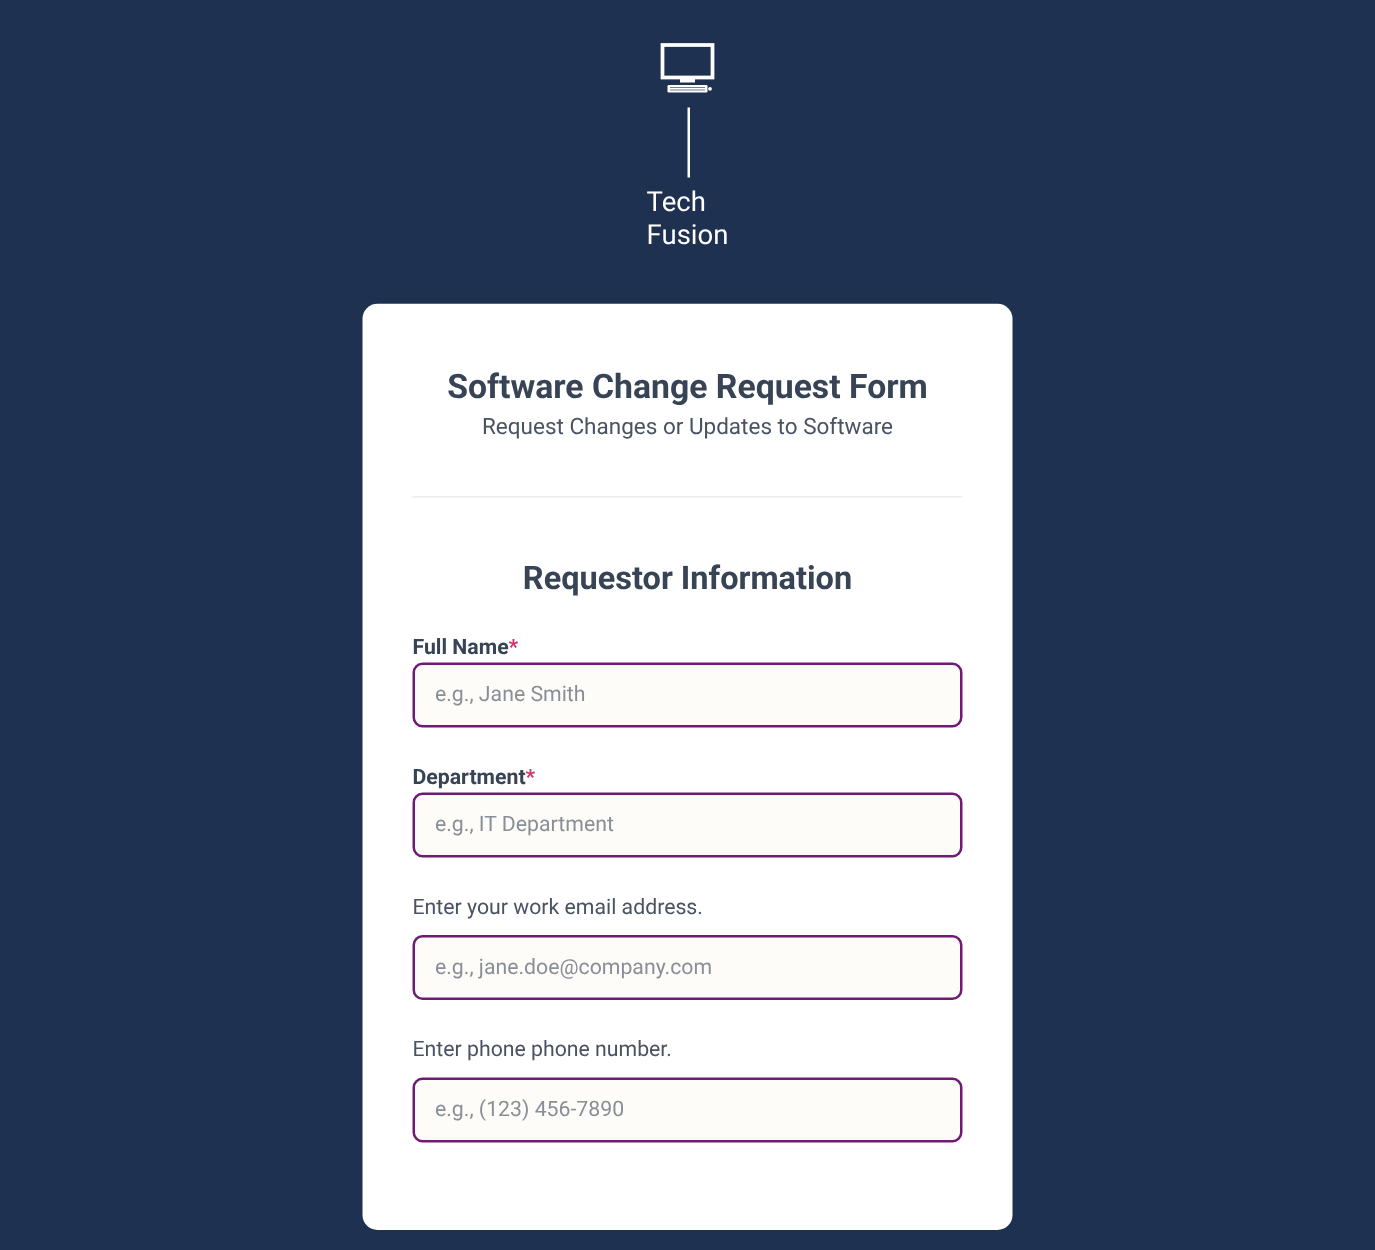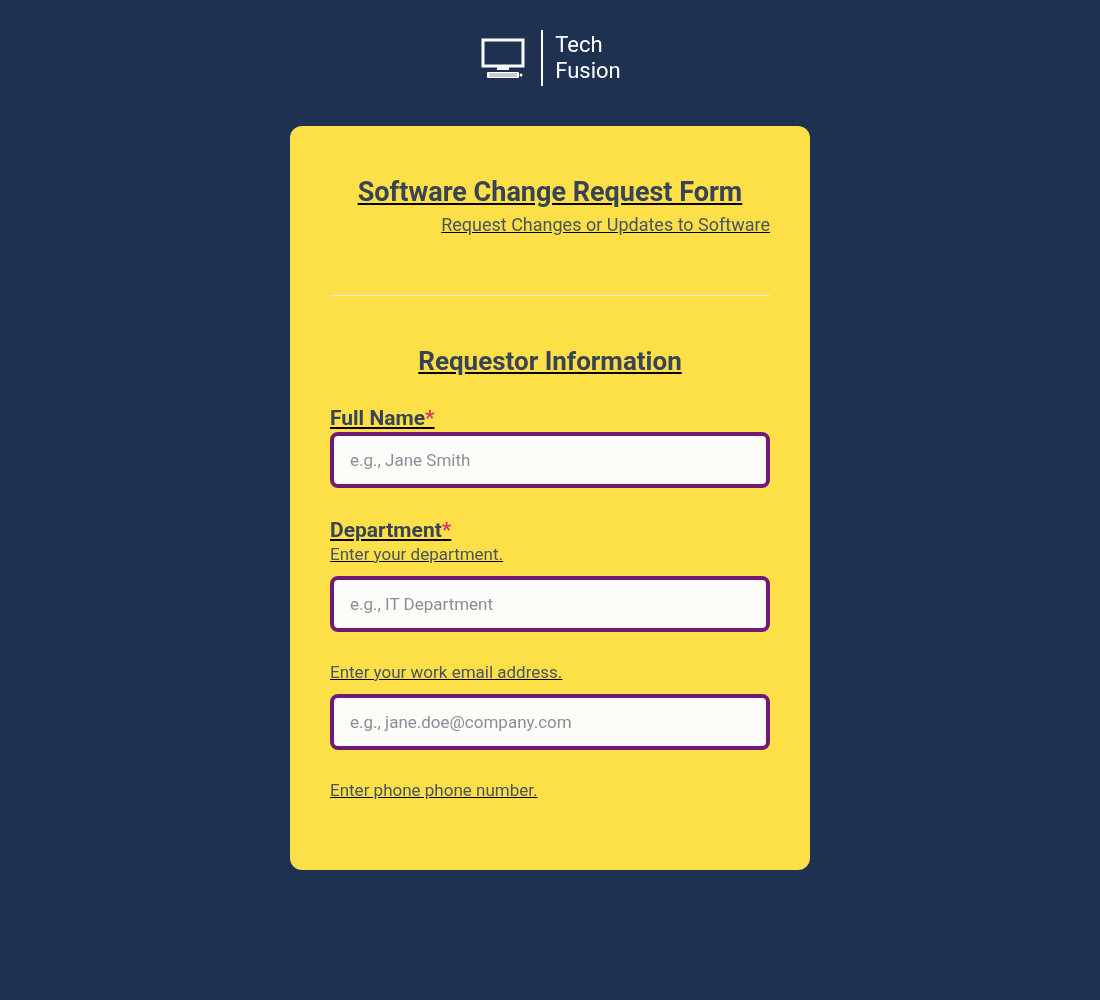--- a/index.html
+++ b/index.html
@@ -13,20 +13,21 @@
       min-height: 1000px;
       width: 1100px;
       padding-top: 30px;
     }
     .logo-container {
       display: flex;
       align-items: center;
       justify-content: center;
       gap: 8px;
       margin-bottom: 40px;
+      flex-direction: column;
     }
     .logo-icon {
       display: flex;
       flex-direction: column;
       align-items: center;
     }
     .logo-divider {
       width: 2px;
       height: 56px;
       background-color: #ffffff;
@@ -35,77 +36,76 @@
     }
     .logo-text {
       display: flex;
       flex-direction: column;
       color: #ffffff;
       font-size: 22px;
       line-height: 1.2;
       font-weight: 400;
     }
     .form-card {
-      background-color: #fde047;
+      background-color: #ffffff;
       width: 520px;
       margin: 0 auto;
       border-radius: 12px;
       padding: 50px 40px 40px 40px;
-      text-decoration: underline;
     }
     .form-title {
       text-align: center;
       color: #384455;
       font-size: 27px;
       font-weight: 700;
       margin-bottom: 6px;
     }
     .form-subtitle {
-      text-align: right;
+      text-align: center;
       color: #4a5361;
       font-size: 18px;
       font-weight: 400;
-      margin-bottom: 60px;
+      margin-bottom: 45px;
     }
     .divider {
       border: none;
       border-top: 1px solid #e8e8e5;
       margin-bottom: 50px;
     }
     .section-title {
       text-align: center;
       color: #384455;
       font-size: 26px;
       font-weight: 700;
       margin-bottom: 30px;
     }
     .field-group {
       margin-bottom: 30px;
     }
     .field-label {
       display: block;
       color: #384455;
-      font-size: 21px;
+      font-size: 17px;
       font-weight: 700;
       margin-bottom: 2px;
     }
     .required {
       color: #d6336c;
     }
     .field-hint {
       color: #4a5361;
       font-size: 17px;
       font-weight: 400;
       margin-bottom: 12px;
     }
     .field-input {
       width: 100%;
       padding: 14px 16px;
       font-size: 17px;
-      border: 4px solid #701a75;
+      border: 2px solid #701a75;
       border-radius: 8px;
       background-color: #fdfcf8;
       color: #384455;
       font-family: inherit;
     }
     .field-input::placeholder {
       color: #8a8f97;
     }
   </style>
 </head>
@@ -141,25 +141,25 @@
     <label class="field-label">
       <span>Full Name</span><span class="required">*</span>
     </label>
     <input type="text" class="field-input" placeholder="e.g., Jane Smith" style="">
   </div>
 
   <div class="field-group">
     <label class="field-label">
       <span>Department</span><span class="required">*</span>
     </label>
-    <div class="field-hint">Enter your department.</div>
     <input type="text" class="field-input" placeholder="e.g., IT Department" style="">
   </div>
 
   <div class="field-group">
     <div class="field-hint">Enter your work email address.</div>
     <input type="email" class="field-input" placeholder="e.g., jane.doe@company.com" style="">
   </div>
 
   <div class="field-group">
     <div class="field-hint">Enter phone phone number.</div>
+    <input type="tel" class="field-input" placeholder="e.g., (123) 456-7890" style="">
   </div>
 </div>
 
 </body></html>

